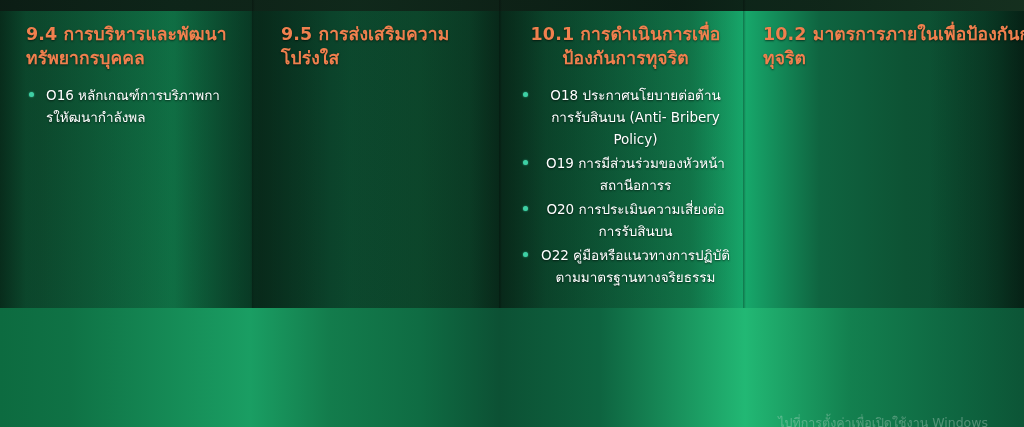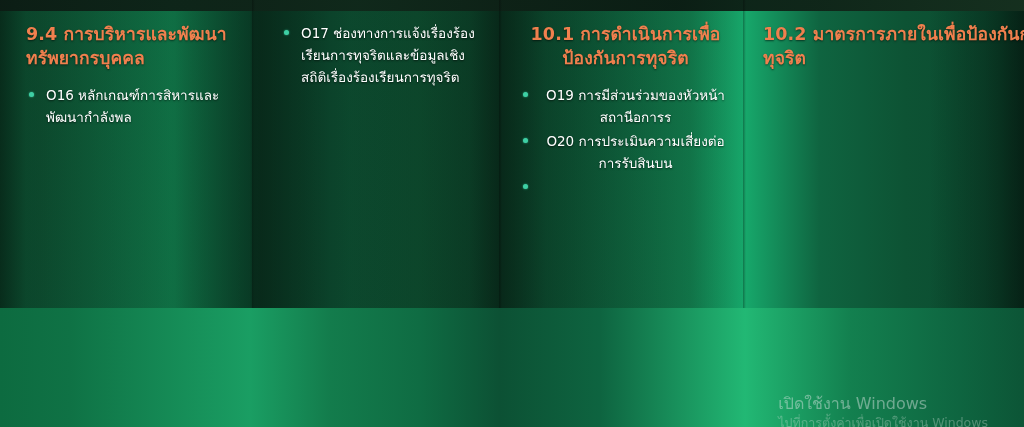--- a/index.html
+++ b/index.html
@@ -138,55 +138,54 @@
   <div class="seam" style="left:499px"></div>
   <div class="seam" style="left:743px"></div>
 
   <div class="columns">
 
     <div class="col col-1">
       <div class="col-title">9.4 การบริหารและพัฒนาทรัพยากรบุคคล</div>
       <ul class="items">
         <li>
           <span class="dot"></span>
-          <span>O16 หลักเกณฑ์การสิหารและพัฒนากำลังพล</span>
+          <span>O16 หลักเกณฑ์การบริภาพการใหัฒนากำลังพล</span>
         </li>
       </ul>
     </div>
 
     <div class="col col-2">
-      <ul class="items">
-        <li>
-          <span class="dot"></span>
-          <span>O17 ช่องทางการแจ้งเรื่องร้องเรียนการทุจริตและข้อมูลเชิงสถิติเรื่องร้องเรียนการทุจริต</span>
-        </li>
-      </ul>
+      <div class="col-title">9.5 การส่งเสริมความโปร่งใส</div>
     </div>
 
     <div class="col col-3">
       <div class="col-title">10.1 การดำเนินการเพื่อป้องกันการทุจริต</div>
       <ul class="items">
+        <li>
+          <span class="dot"></span>
+          <span>O18 ประกาศนโยบายต่อต้านการรับสินบน (Anti- Bribery Policy)</span>
+        </li>
         <li>
           <span class="dot"></span>
           <span>O19 การมีส่วนร่วมของหัวหน้าสถานีอการร</span>
         </li>
         <li>
           <span class="dot"></span>
           <span>O20 การประเมินความเสี่ยงต่อการรับสินบน</span>
         </li>
         <li>
           <span class="dot"></span>
+          <span>O22 คู่มือหรือแนวทางการปฏิบัติตามมาตรฐานทางจริยธรรม</span>
         </li>
       </ul>
     </div>
 
     <div class="col col-4">
       <div class="col-title">10.2 มาตรการภายในเพื่อป้องกันการทุจริต</div>
     </div>
 
   </div>
 
   <div class="watermark">
-    <div class="wm1">เปิดใช้งาน Windows</div>
     <div class="wm2">ไปที่การตั้งค่าเพื่อเปิดใช้งาน Windows</div>
   </div>
 
 </div>
 
 </body></html>

